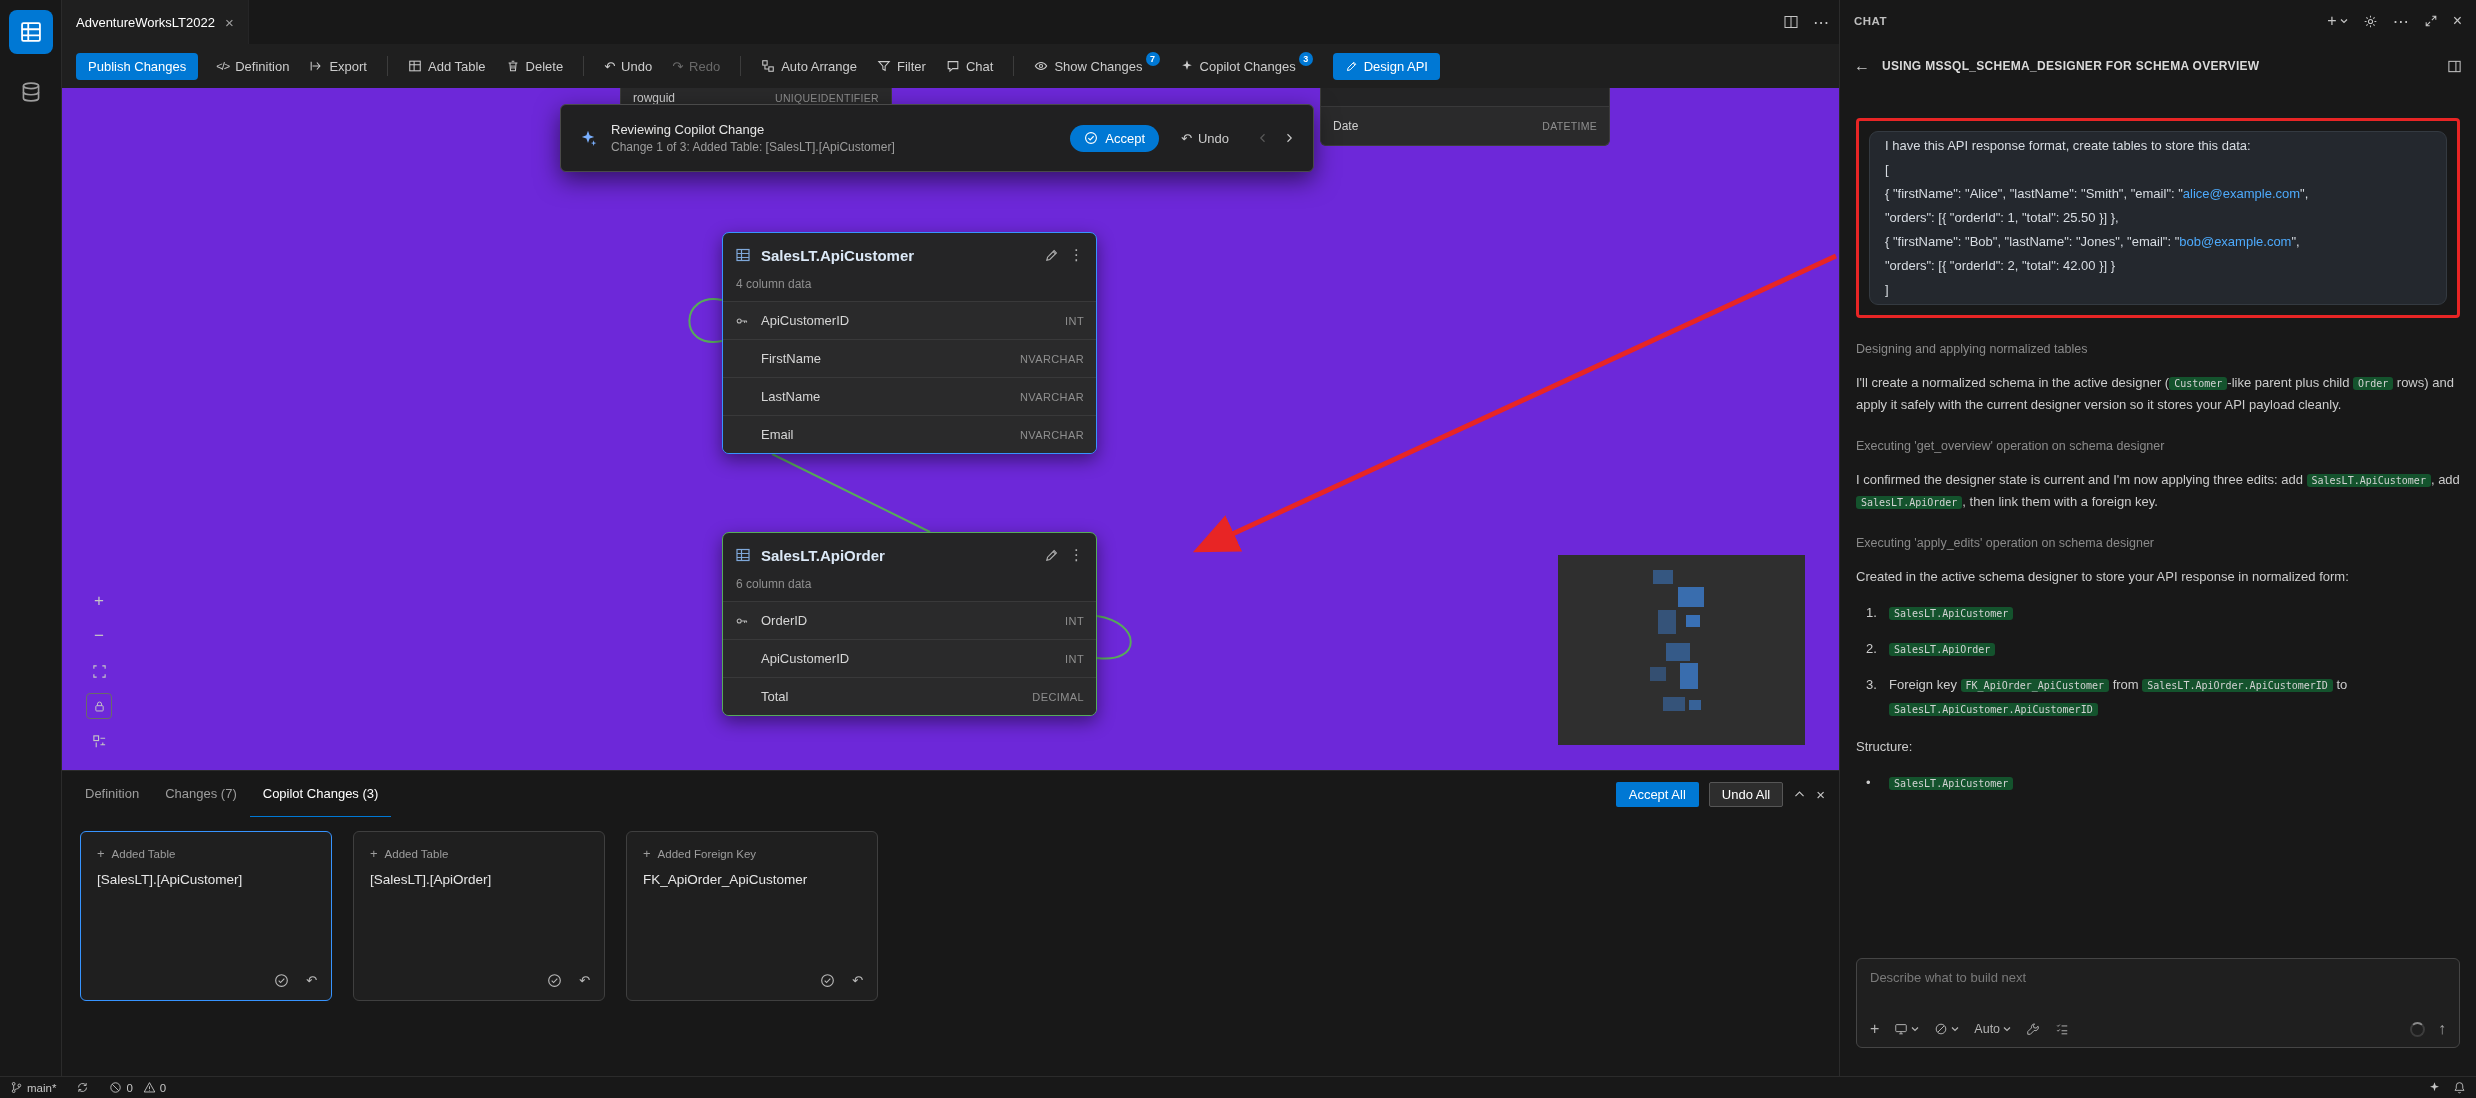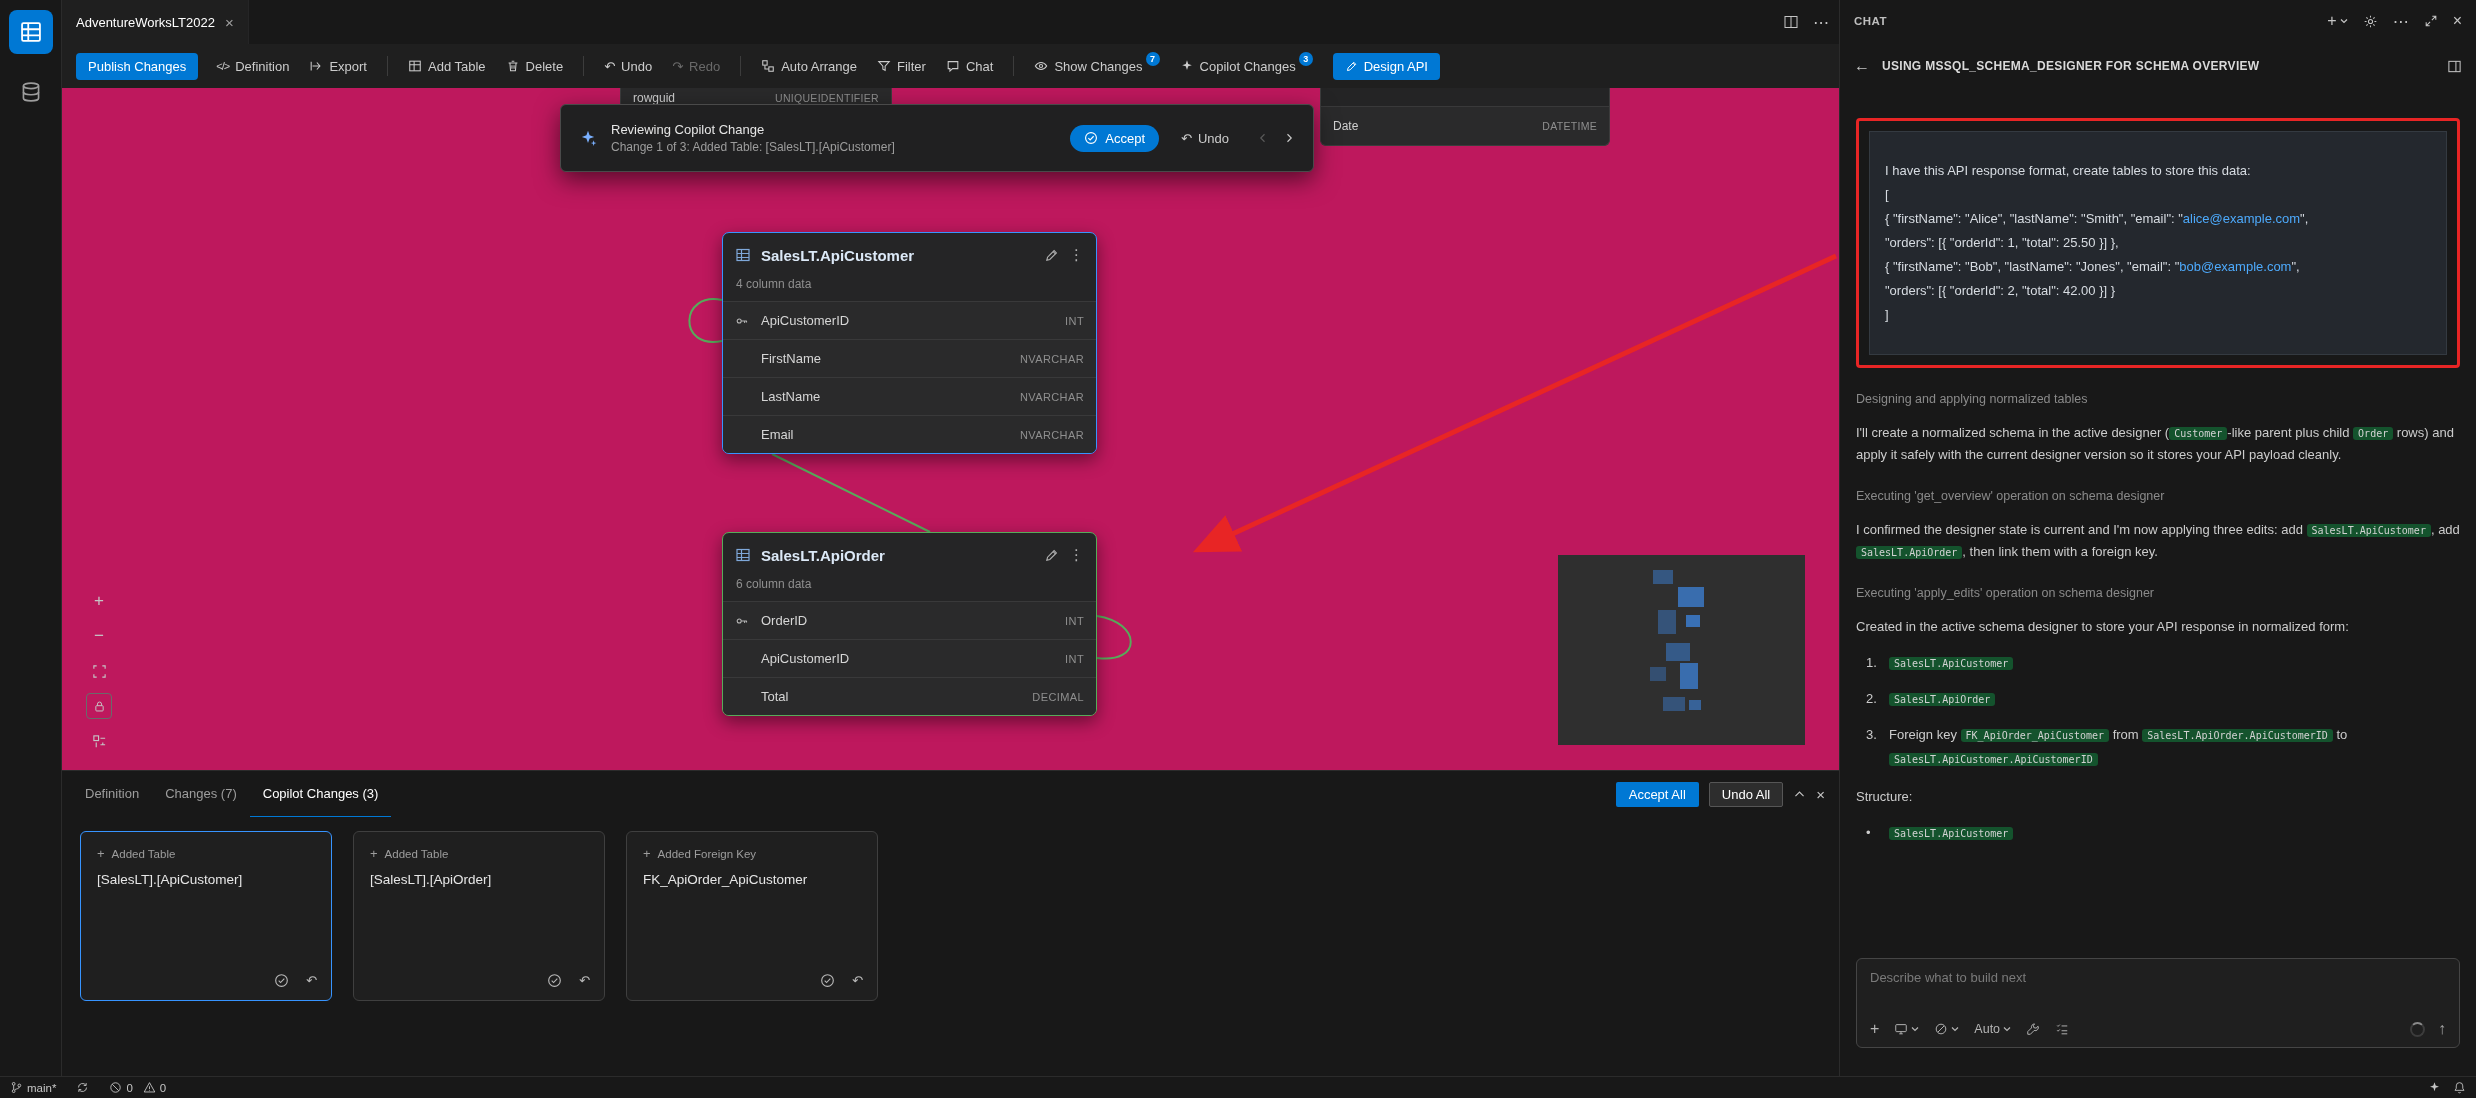--- a/index.html
+++ b/index.html
@@ -23,21 +23,21 @@
 
   #toolbar { height:44px; background:#1f1f1f; display:flex; align-items:center; padding:0 14px; color:#ccc; }
   .tb-btn { display:flex; align-items:center; gap:6px; padding:5px 10px; border-radius:4px; white-space:nowrap; }
   .tb-btn.dim { color:#6a6a6a; }
   .tb-primary { background:#0078d4; color:#fff; padding:6px 12px; border-radius:4px; display:flex; align-items:center; gap:6px; }
   .tb-sep { width:1px; height:20px; background:#3c3c3c; margin:0 10px; }
   .badge { background:#0078d4; color:#fff; font-size:9px; font-weight:700; min-width:14px; height:14px; border-radius:7px; display:inline-flex; align-items:center; justify-content:center; padding:0 3px; position:relative; top:-7px; margin-left:-3px; }
   .codeglyph { font-size:11px; letter-spacing:-1px; color:#c5c5c5; }
 
   
-  #canvas { position:absolute; top:88px; left:0; width:1777px; height:682px; background:#be185d; overflow:hidden; }
+  #canvas { position:absolute; top:88px; left:0; width:1777px; height:682px; background:#6d28d9; overflow:hidden; }
   #links-svg, #arrow-svg { position:absolute; left:0; top:0; pointer-events:none; }
   #links-svg { z-index:1; } #arrow-svg { z-index:9; }
 
   .partial-table { position:absolute; background:#2a2a2b; border:1px solid #3c3c3c; border-top:none; border-radius:0 0 6px 6px; overflow:hidden; z-index:2; }
   .pt-sliver { height:19px; background:#242425; border-bottom:1px solid #39393a; }
   .pt-row { display:flex; align-items:center; padding:0 12px; }
   .pt-name { flex:1; font-size:12px; color:#d0d0d0; }
   .pt-type { font-size:10.5px; color:#8f8f8f; letter-spacing:.3px; }
 
   .schema-table { position:absolute; width:375px; background:#252526; border:1.5px solid #3c3c3c; border-radius:7px; box-shadow:0 6px 18px rgba(0,0,0,.45); z-index:3; }
@@ -92,21 +92,21 @@
   #chat-panel { position:absolute; right:0; top:0; width:637px; height:1076px; background:#181818; border-left:1px solid #2b2b2b; display:flex; flex-direction:column; z-index:15; }
   .chat-header { height:42px; display:flex; align-items:center; padding:0 14px; }
   .chat-title { font-size:11.5px; font-weight:700; letter-spacing:.5px; color:#bfbfbf; flex:1; }
   .chat-header-icons { display:flex; align-items:center; gap:15px; color:#c5c5c5; }
   .icon-with-caret { display:flex; align-items:center; gap:3px; }
   .session-row { height:48px; display:flex; align-items:center; gap:12px; padding:0 14px; }
   .back-arrow { font-size:16px; color:#c5c5c5; }
   .session-title { flex:1; font-size:12px; font-weight:700; letter-spacing:.3px; color:#dadada; }
   .chat-scroll { flex:1; padding:0 16px; overflow:hidden; }
   .red-box { margin-top:28px; border:3px solid #e82525; border-radius:4px; padding:10px; }
-  .user-bubble { background:#24282e; border:1px solid #343a41; border-radius:0; padding:27px 15px; font-size:13px; line-height:1.85; color:#d7dce2; }
+  .user-bubble { background:#24282e; border:1px solid #343a41; border-radius:9px; padding:2px 15px; font-size:13px; line-height:1.85; color:#d7dce2; }
   .link { color:#4daafc; }
   .chip { background:#14532d; border-radius:3px; padding:1px 5px; font-family:"DejaVu Sans Mono","Liberation Mono",monospace; font-size:10px; color:#d2d2d2; white-space:nowrap; }
   .flow-status { color:#8a8a8a; font-size:12.5px; margin-top:24px; }
   .flow-para { color:#ccc; font-size:13px; line-height:1.65; margin-top:16px; }
   .flow-li { display:flex; gap:9px; margin-top:13px; padding-left:10px; line-height:1.8; font-size:13px; color:#ccc; }
   .li-num { min-width:14px; color:#ccc; }
   .li-body { flex:1; }
   .chat-input { margin:12px 16px 28px; border:1px solid #454545; border-radius:6px; background:#1f1f1f; height:90px; padding:11px 13px 9px; display:flex; flex-direction:column; justify-content:space-between; }
   .chat-input input { background:transparent; border:none; outline:none; color:#ccc; font-size:13px; width:100%; font-family:inherit; }
   .chat-input input::placeholder { color:#7a7a7a; }

